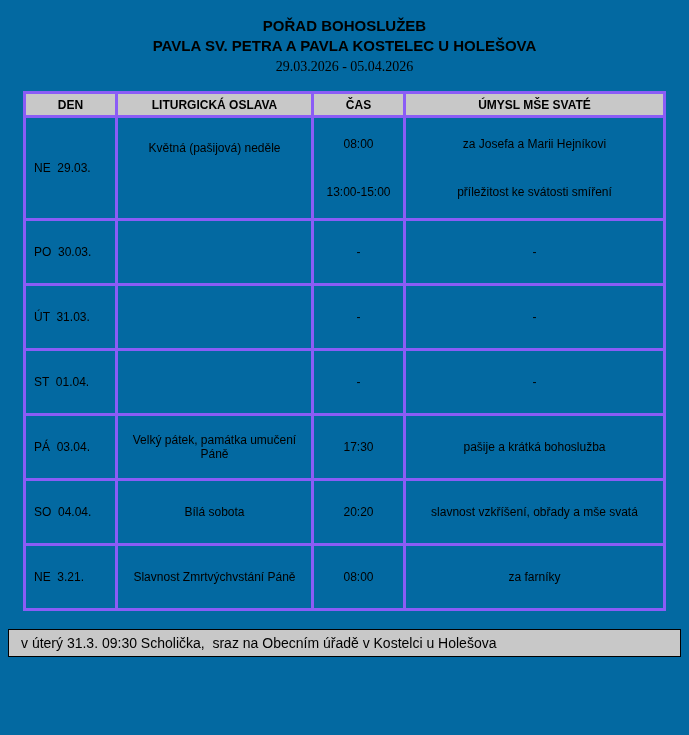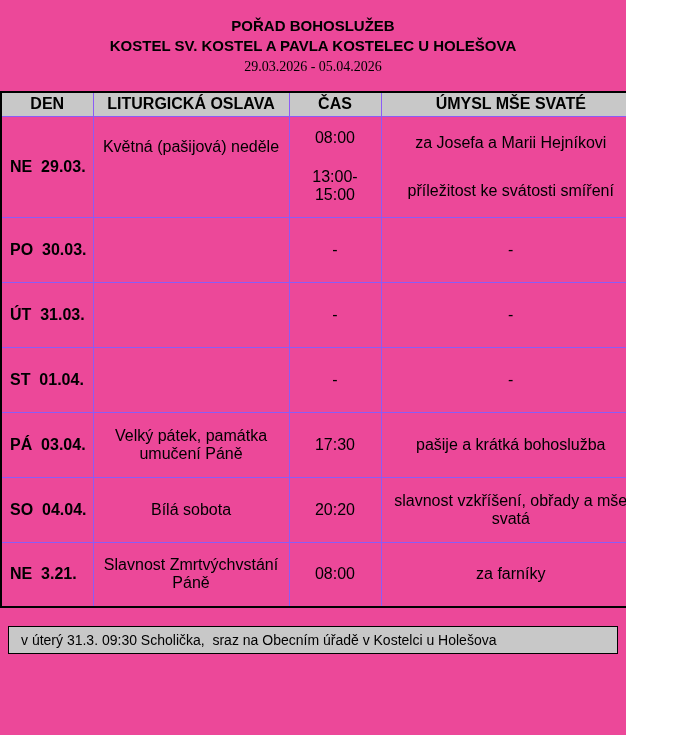--- a/index.html
+++ b/index.html
@@ -1,55 +1,55 @@
 <!DOCTYPE html>
 <html><head>
 <meta charset="utf-8">
 <style>
   * { box-sizing: border-box; }
   html, body { margin: 0; padding: 0; background: #ffffff; }
   .page {
-    width: 626px;
+    width: 689px;
     height: 735px;
-    background: #ec4899;
+    background: #0369a1;
     color: #000000;
     font-family: "Liberation Sans", sans-serif;
     overflow: hidden;
   }
   .doc-header { text-align: center; padding-top: 16px; }
   .doc-title    { font-size: 15px; font-weight: bold; line-height: 20px; }
   .doc-subtitle { font-size: 15px; font-weight: bold; line-height: 20px; }
   .doc-daterange { font-size: 14px; line-height: 22px; font-family: Liberation Serif, serif; }
 
   table.schedule {
     width: 640px;
     margin: 13px auto 0 auto;
     border-collapse: collapse;
     border: 2px solid #000000;
     table-layout: fixed;
   }
   .schedule th, .schedule td {
-    border: 1px solid #8b5cf6;
-    font-size: 16px;
+    border: 3px solid #8b5cf6;
+    font-size: 12px;
     padding: 2px 6px;
   }
   .schedule th {
     background: #c8c8c8;
     font-weight: bold;
     height: 24px;
     text-align: center;
   }
   .schedule td {
     text-align: center;
     vertical-align: middle;
     height: 65px;
   }
   tr.row-tall td { height: 100px; margin-left: 15px; }
   td.day {
-    font-weight: bold;
+    font-weight: normal;
     text-align: left;
     padding-left: 8px;
     white-space: pre;
   }
   .two-slot {
     display: flex;
     flex-direction: column;
     justify-content: space-around;
     align-items: center;
     height: 96px;
@@ -66,21 +66,21 @@
     white-space: pre-wrap;
   }
 </style>
 </head>
 <body>
 
 <div class="page">
 
   <div class="doc-header">
     <div class="doc-title">POŘAD BOHOSLUŽEB</div>
-    <div class="doc-subtitle">KOSTEL SV. KOSTEL A PAVLA KOSTELEC U HOLEŠOVA</div>
+    <div class="doc-subtitle">PAVLA SV. PETRA A PAVLA KOSTELEC U HOLEŠOVA</div>
     <div class="doc-daterange">29.03.2026 - 05.04.2026</div>
   </div>
 
   <table class="schedule">
     <colgroup>
       <col style="width:92px">
       <col style="width:196px">
       <col style="width:92px">
       <col style="width:260px">
     </colgroup>

